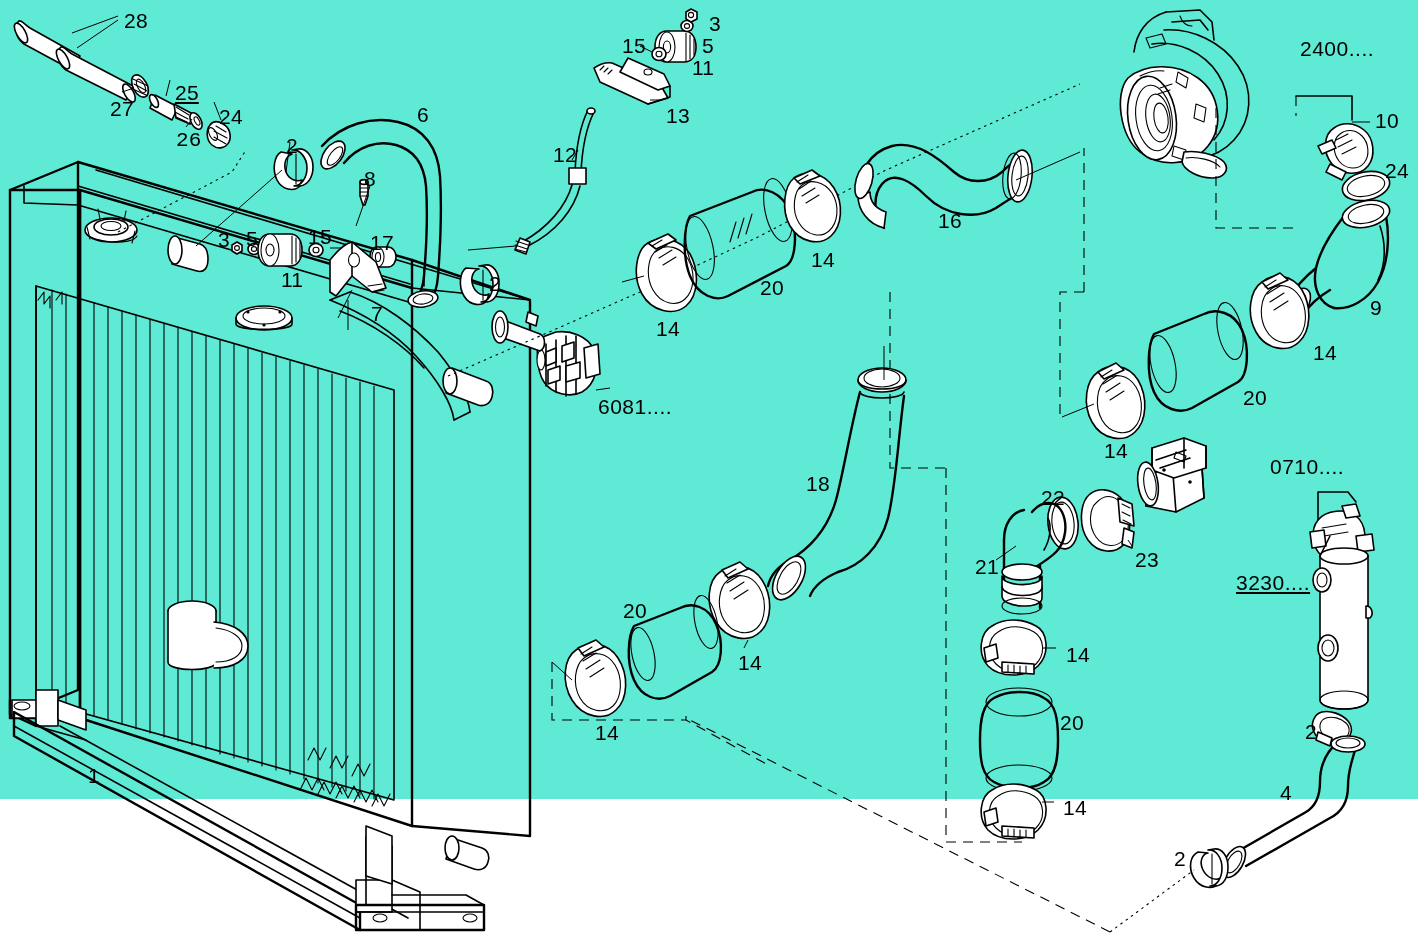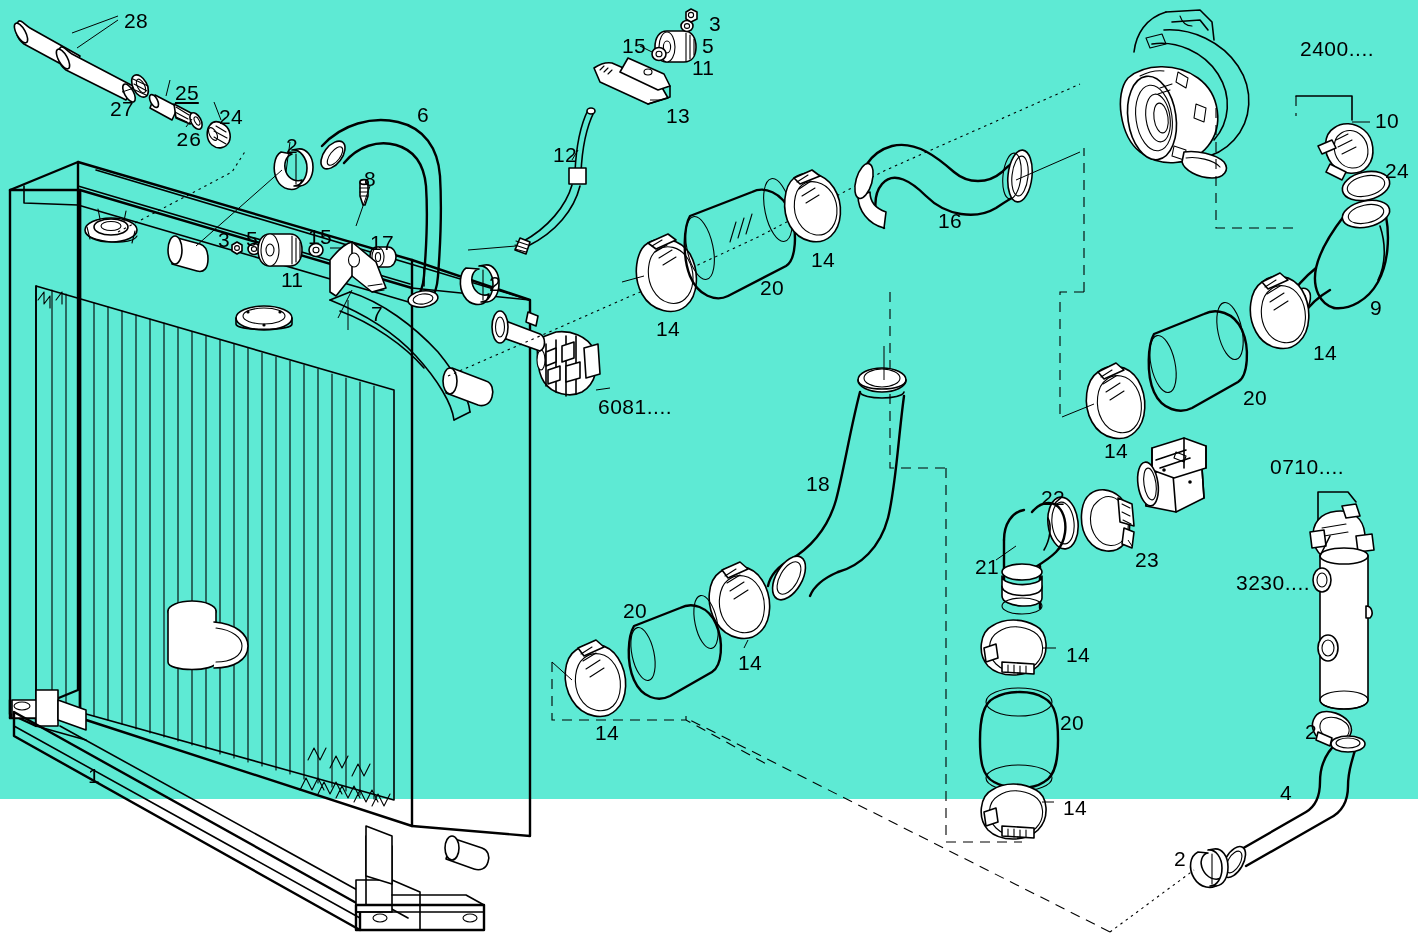--- a/index.html
+++ b/index.html
@@ -649,21 +649,21 @@
   <div class="lbl" style="left:656px;top:318px;">14</div>
   <div class="lbl" style="left:1313px;top:342px;">14</div>
   <div class="lbl assy" style="left:598px;top:396px;">6081....</div>
   <div class="lbl" style="left:1243px;top:387px;">20</div>
   <div class="lbl" style="left:1104px;top:440px;">14</div>
   <div class="lbl assy" style="left:1222px;top:456px;margin-left:48px;">0710....</div>
   <div class="lbl" style="left:806px;top:473px;">18</div>
   <div class="lbl" style="left:1041px;top:487px;">22</div>
   <div class="lbl" style="left:1135px;top:549px;">23</div>
   <div class="lbl" style="left:975px;top:556px;">21</div>
-  <div class="lbl assy" style="left:1236px;top:572px;">3230....</div>
+  <div class="lbl assy" style="left:1236px;top:572px;text-decoration:underline;">3230....</div>
   <div class="lbl" style="left:623px;top:600px;">20</div>
   <div class="lbl" style="left:738px;top:652px;">14</div>
   <div class="lbl" style="left:1066px;top:644px;">14</div>
   <div class="lbl" style="left:1060px;top:712px;">20</div>
   <div class="lbl" style="left:1305px;top:721px;">2</div>
   <div class="lbl" style="left:595px;top:722px;">14</div>
   <div class="lbl" style="left:88px;top:765px;">1</div>
   <div class="lbl" style="left:1280px;top:782px;">4</div>
   <div class="lbl" style="left:1063px;top:797px;">14</div>
   <div class="lbl" style="left:1174px;top:848px;">2</div>

